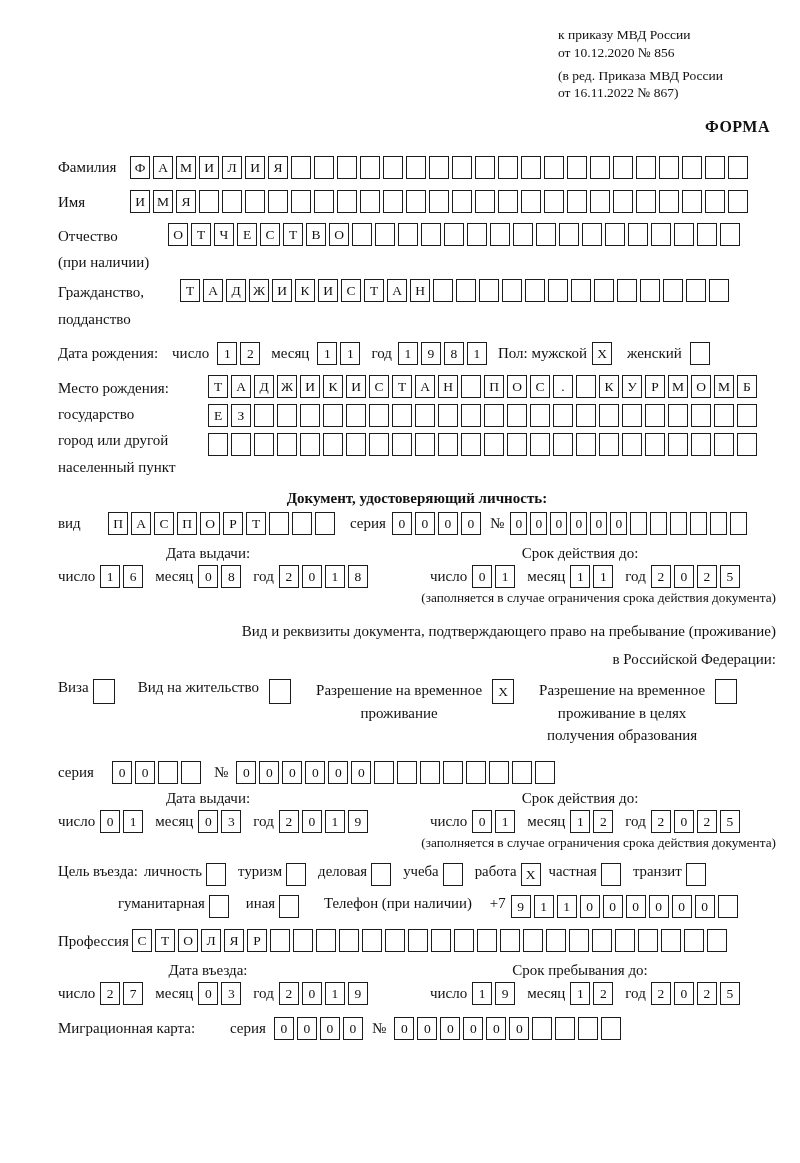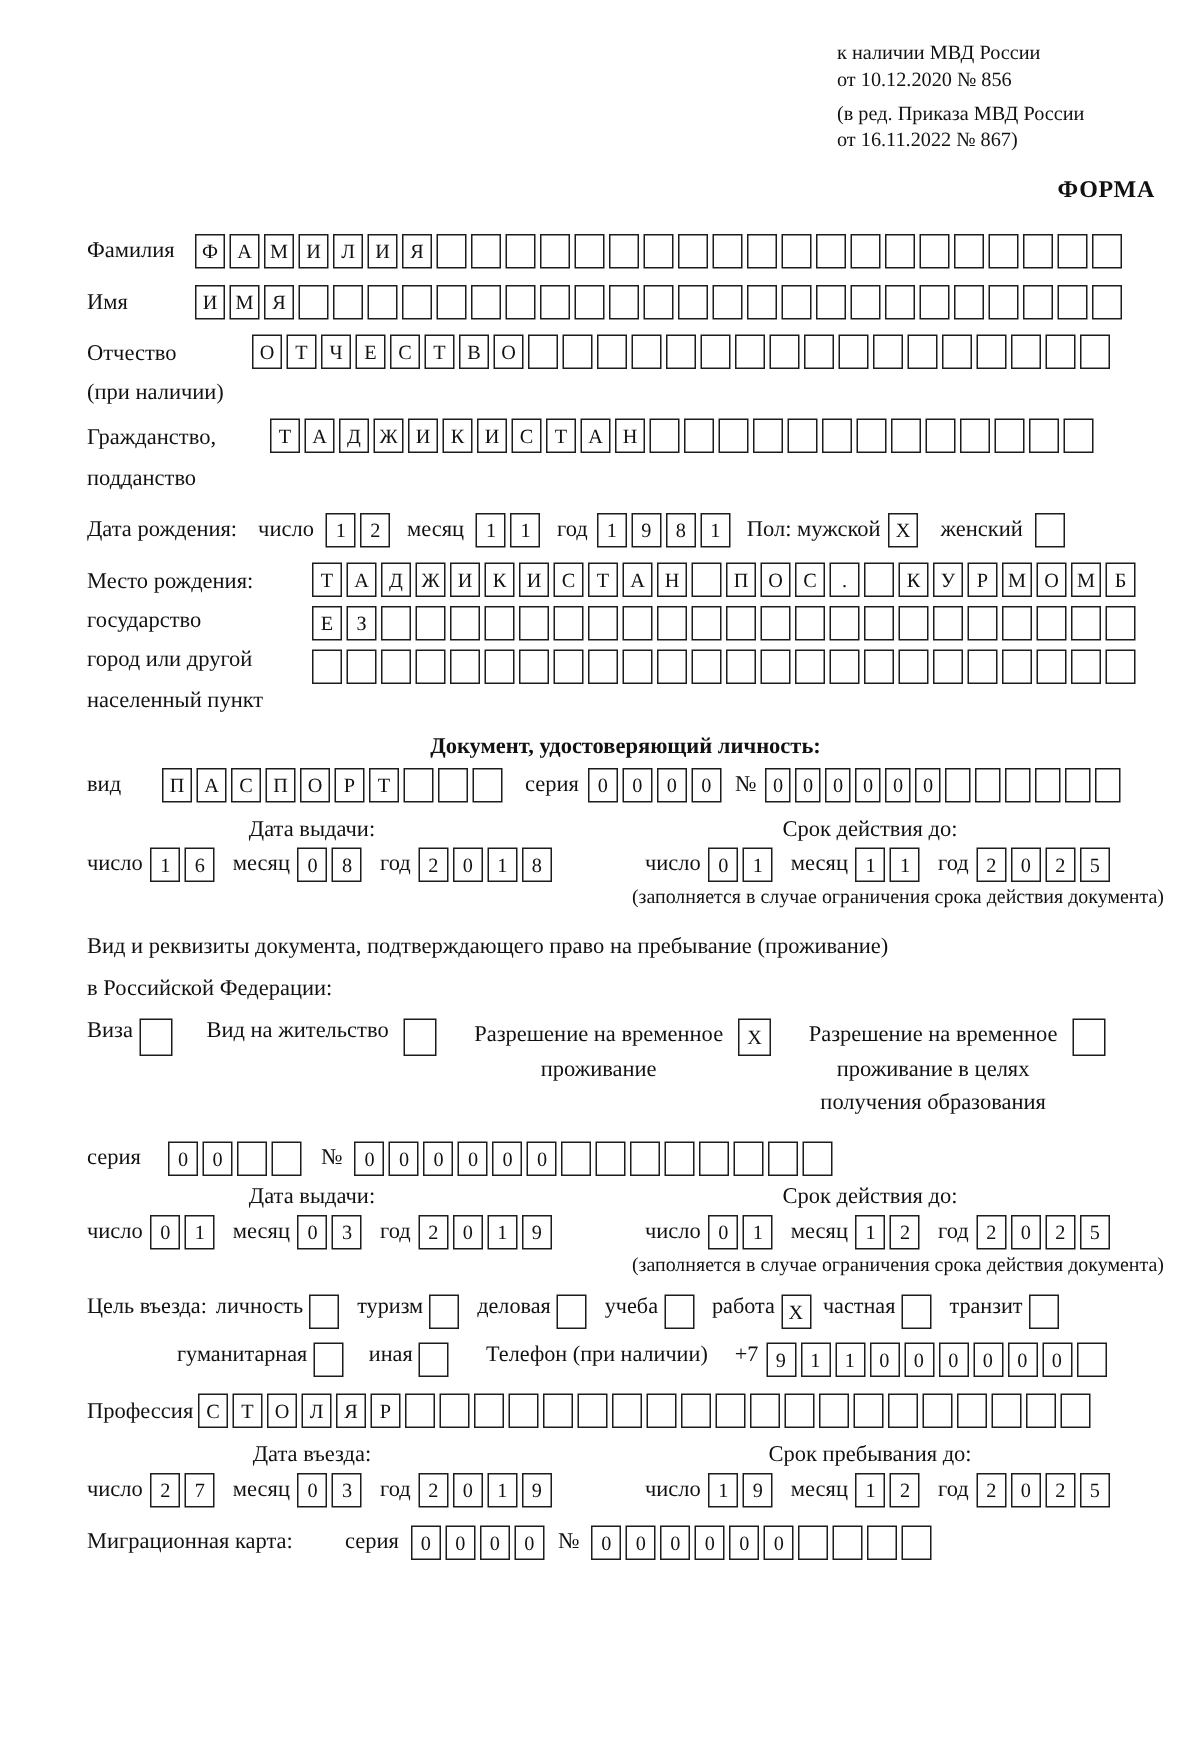--- a/index.html
+++ b/index.html
@@ -49,31 +49,31 @@
 
   
   .permit-row { display:flex; align-items:flex-start; margin-top:6px; }
   .stack { text-align:center; font-size:15px; line-height:1.5; }
   .permit-row .cells { margin-top:0; }
 
   .purpose-row { display:flex; align-items:flex-start; margin-top:12px; font-size:14.8px; }
   .purpose-row .lbl { font-size:14.8px; margin-right:4px; }
   .purpose-row .cells { margin-right:9px; }
 
-  .intro { font-size:15px; line-height:1.85; margin-top:12px; }
+  .intro { font-size:15px; line-height:1.85; margin-top:12px;text-align:right; }
 
   .doc-head { text-align:center; font-weight:bold; font-size:15px; margin-top:10px; }
 </style>
 </head>
 <body>
 
 <div class="page">
 
   <div class="hdr">
-    <div>к наличии МВД России</div>
+    <div>к приказу МВД России</div>
     <div>от 10.12.2020 № 856</div>
     <div class="gap"></div>
     <div>(в ред. Приказа МВД России</div>
     <div>от 16.11.2022 № 867)</div>
   </div>
   <div class="forma">ФОРМА</div>
 
 
 
   <div class="frow r-fam" style="margin-top:18px;">

